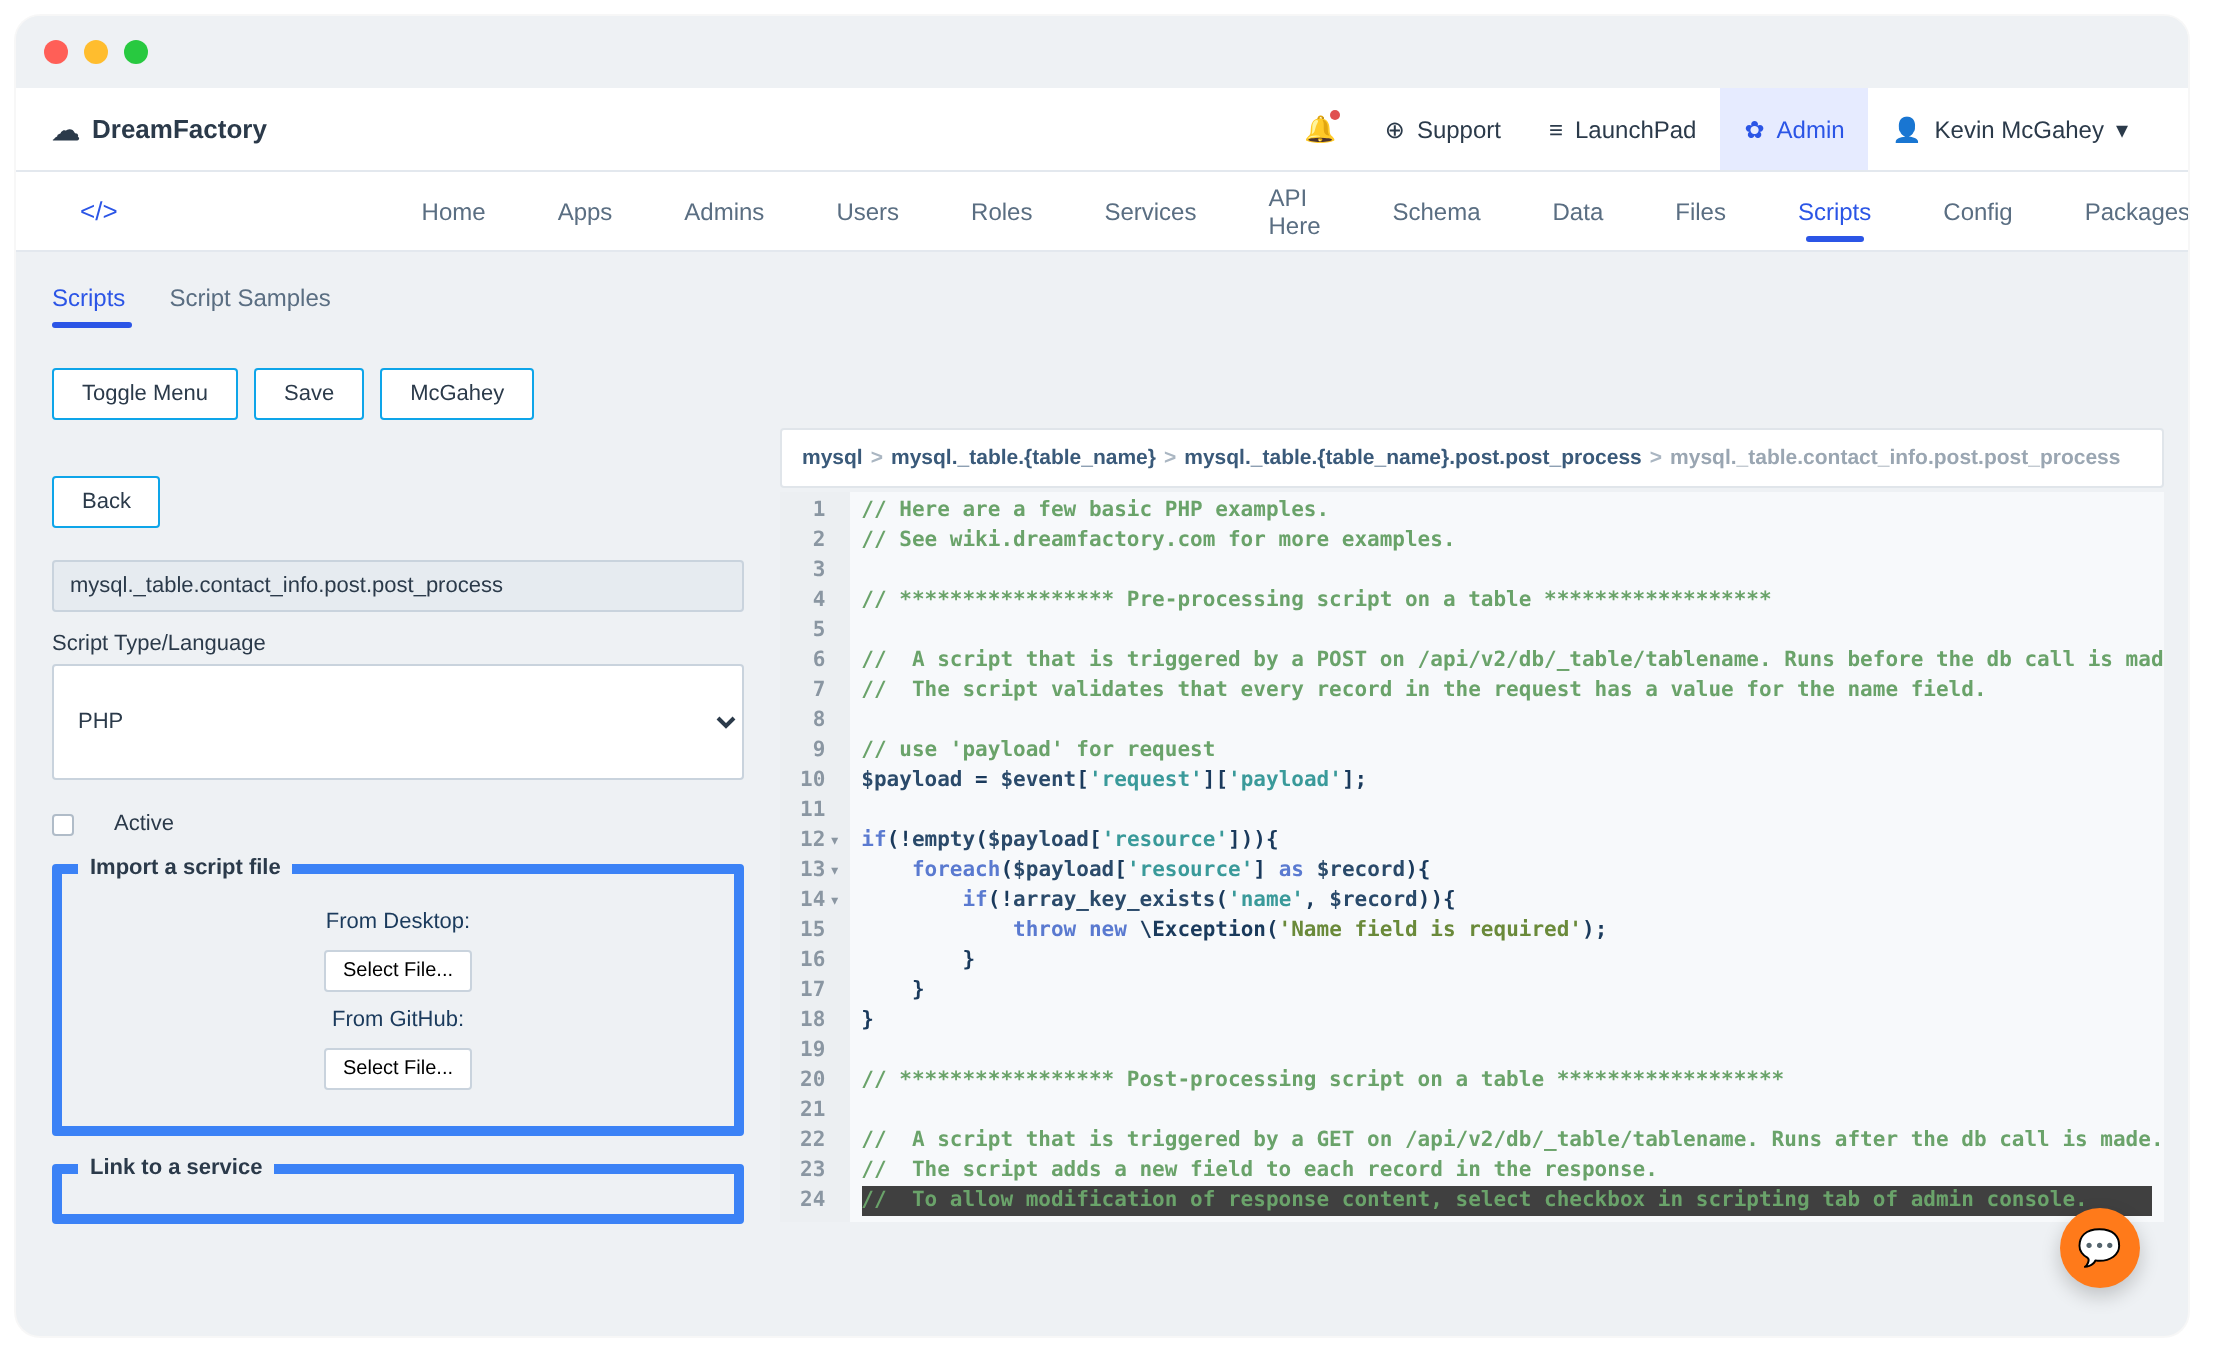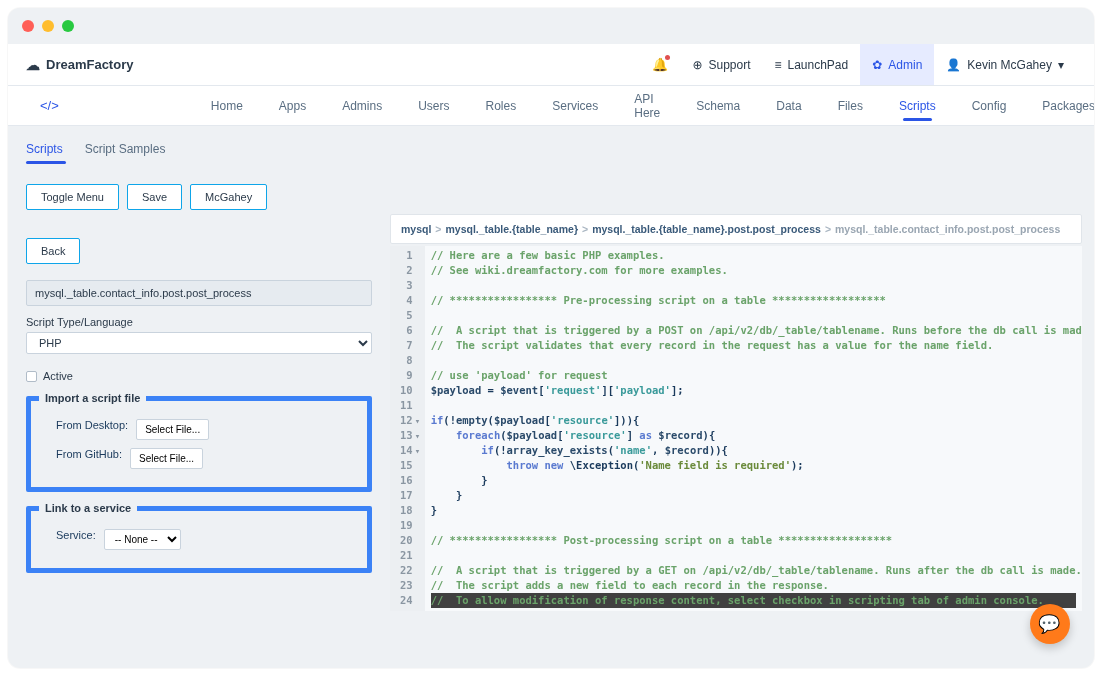--- a/index.html
+++ b/index.html
@@ -99,45 +99,45 @@
     background: #e6ebf0;
     padding: 6px 8px;
     font-size: 11px;
     border-radius: 2px;
     color: #2b3a4a;
   }
   .select {
     width: 100%;
     border: 1px solid #c9d3dd;
     background: #fff;
-    padding: 3px 8px;
+    padding: 21px 8px;
     font-size: 11px;
     border-radius: 2px;
     color: #2b3a4a;
   }
-  .checkrow { display: flex; align-items: center; gap: 6px; font-size: 11px; color: #2b3a4a; margin-top: 6px;}
+  .checkrow { display: flex; align-items: center; gap: 20px; font-size: 11px; color: #2b3a4a; margin-top: 6px;}
   .checkbox { width: 11px; height: 11px; border: 1px solid #b0bcc8; border-radius: 2px; background: #fff; }
   .fieldset {
     border: 5px solid #3b82f6;
     border-radius: 2px;
     padding: 10px 10px;
     margin-top: 14px;
     position: relative;
   }
   .legend {
     position: absolute;
     top: -9px;
     left: 8px;
     background: #eef1f4;
     padding: 0 6px;
     font-size: 11px;
     font-weight: 600;
     color: #2b3a4a;
   }
-  .filerow { display: flex; gap: 8px; font-size: 11px; margin: 8px 15px;}
+  .filerow { display: flex; align-items: center; gap: 8px; font-size: 11px; margin: 8px 4px; flex-direction: column;}
   .smallbtn { border:1px solid #c9d3dd; background:#fff; padding:4px 8px; font-size:10px; border-radius:2px; cursor:pointer; }
   .smallselect { border:1px solid #c9d3dd; background:#fff; padding:3px 6px; font-size:10px; border-radius:2px; }
   .right { flex: 1; padding: 88px 12px 0 0; overflow: hidden; font-weight: bold;}
   .breadcrumb {
     background: #fff;
     border: 1px solid #e0e5ea;
     border-radius: 2px;
     padding: 8px 10px;
     font-size: 10.5px;
     color: #5a6e82;
@@ -297,26 +297,20 @@
           <button class="smallbtn">Select File...</button>
         </div>
         <div class="filerow">
           <span>From GitHub:</span>
           <button class="smallbtn">Select File...</button>
         </div>
       </div>
 
       <div class="fieldset">
         <div class="legend">Link to a service</div>
-        <div class="filerow">
-          <span>Service:</span>
-          <select class="smallselect">
-            <option>-- None --</option>
-          </select>
-        </div>
       </div>
 
     </div>
 
     <div class="right">
       <div class="breadcrumb">
         <span class="crumb">mysql</span>
         <span class="sep">&gt;</span>
         <span class="crumb">mysql._table.{table_name}</span>
         <span class="sep">&gt;</span>

